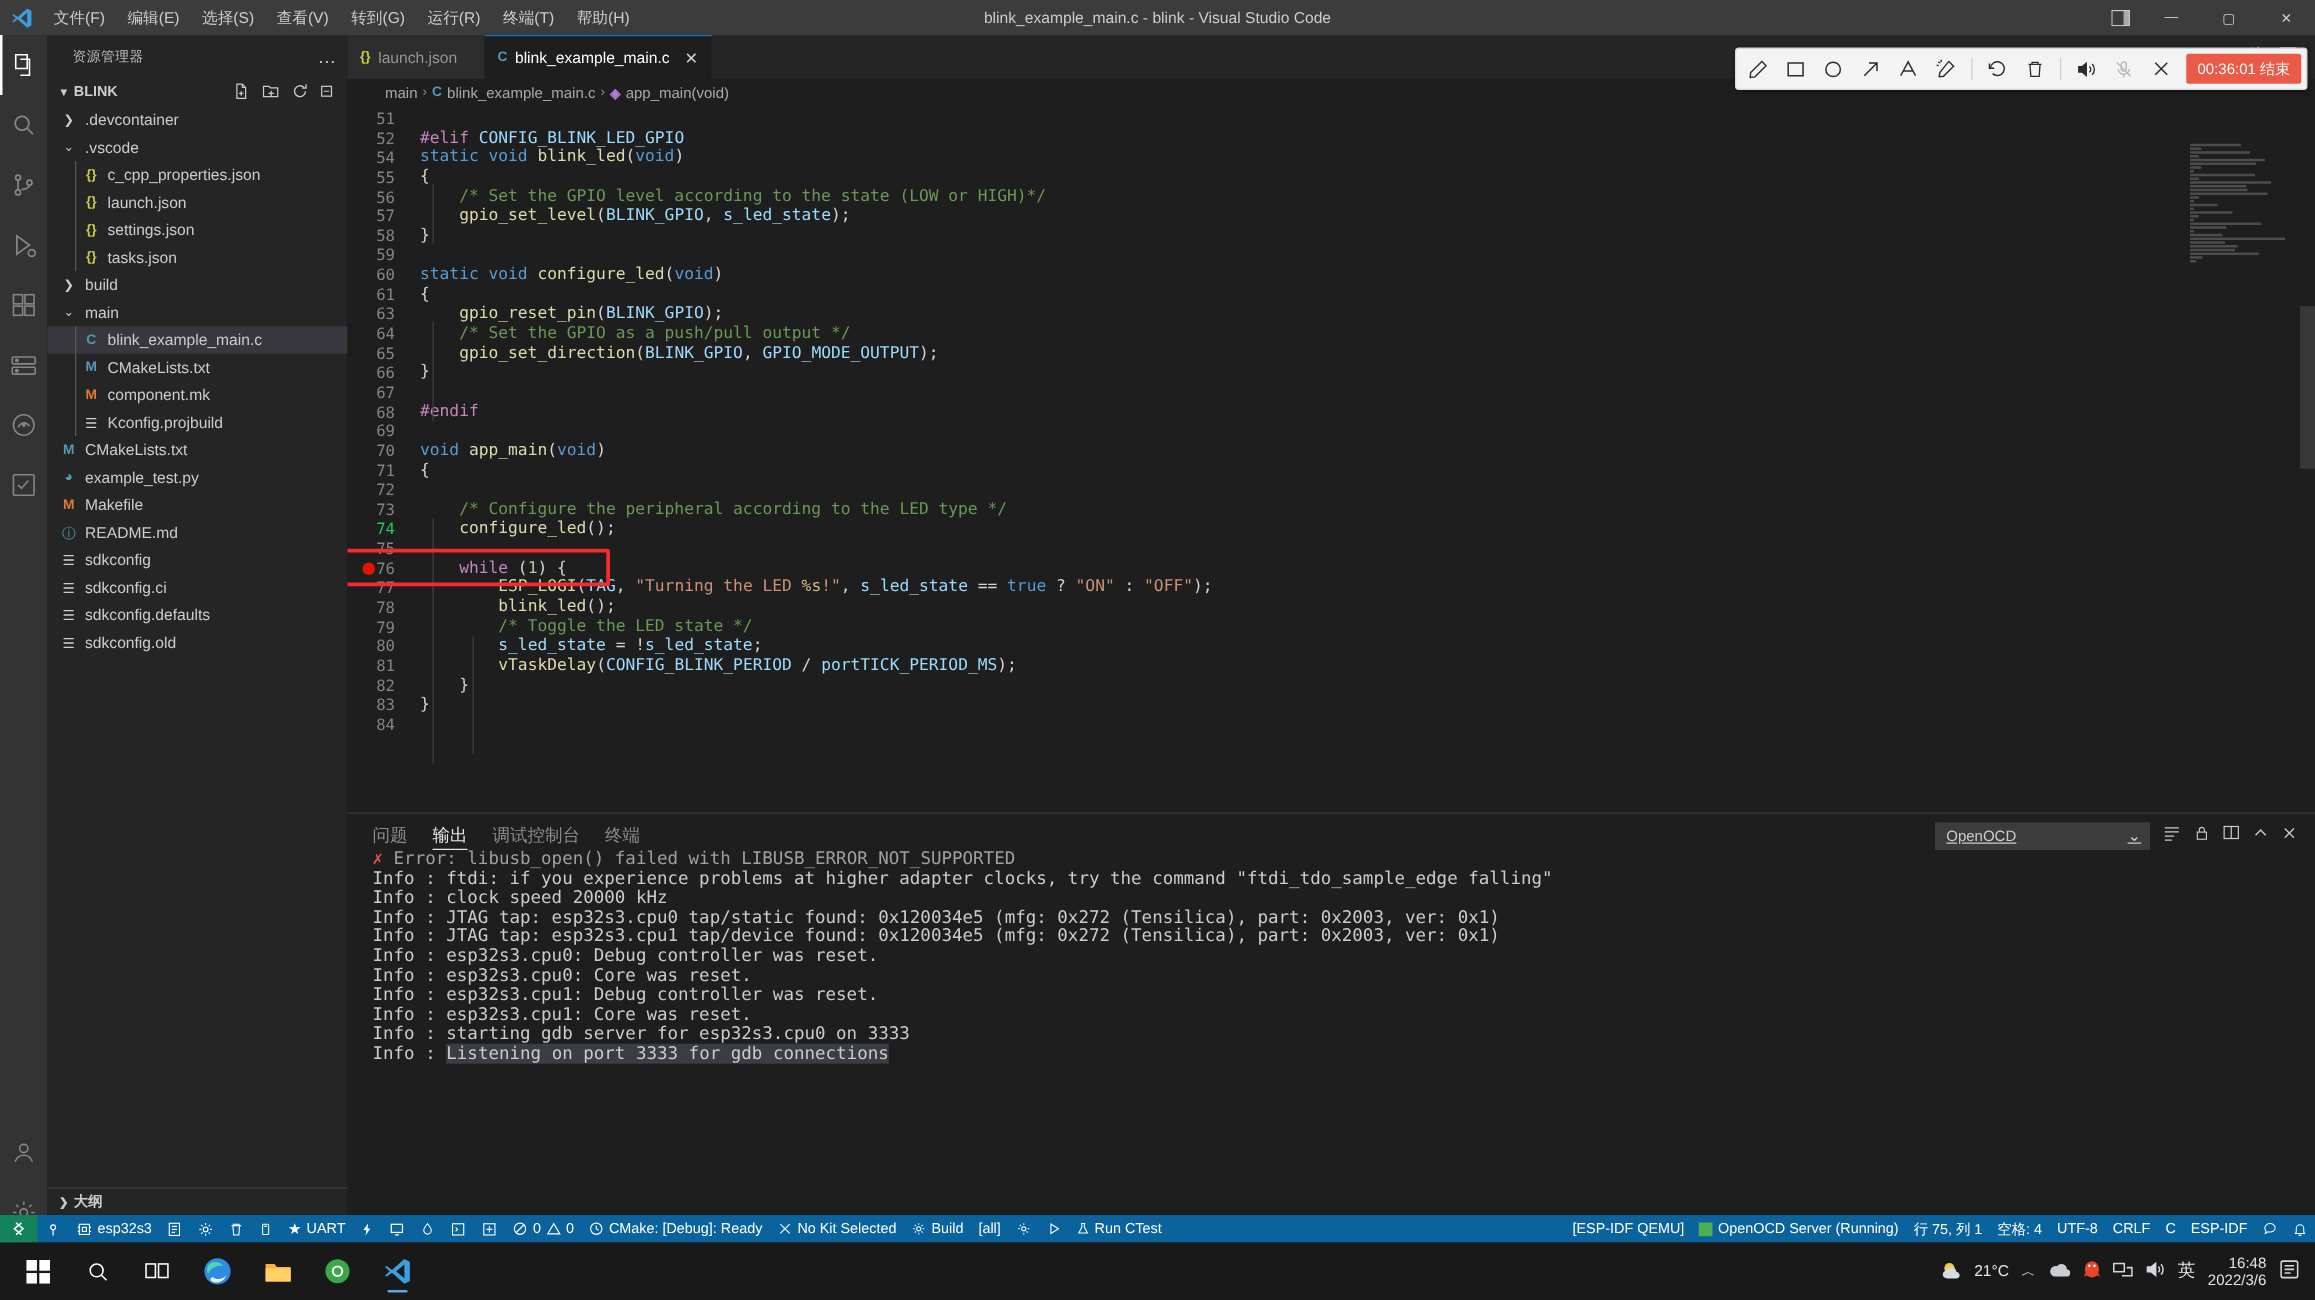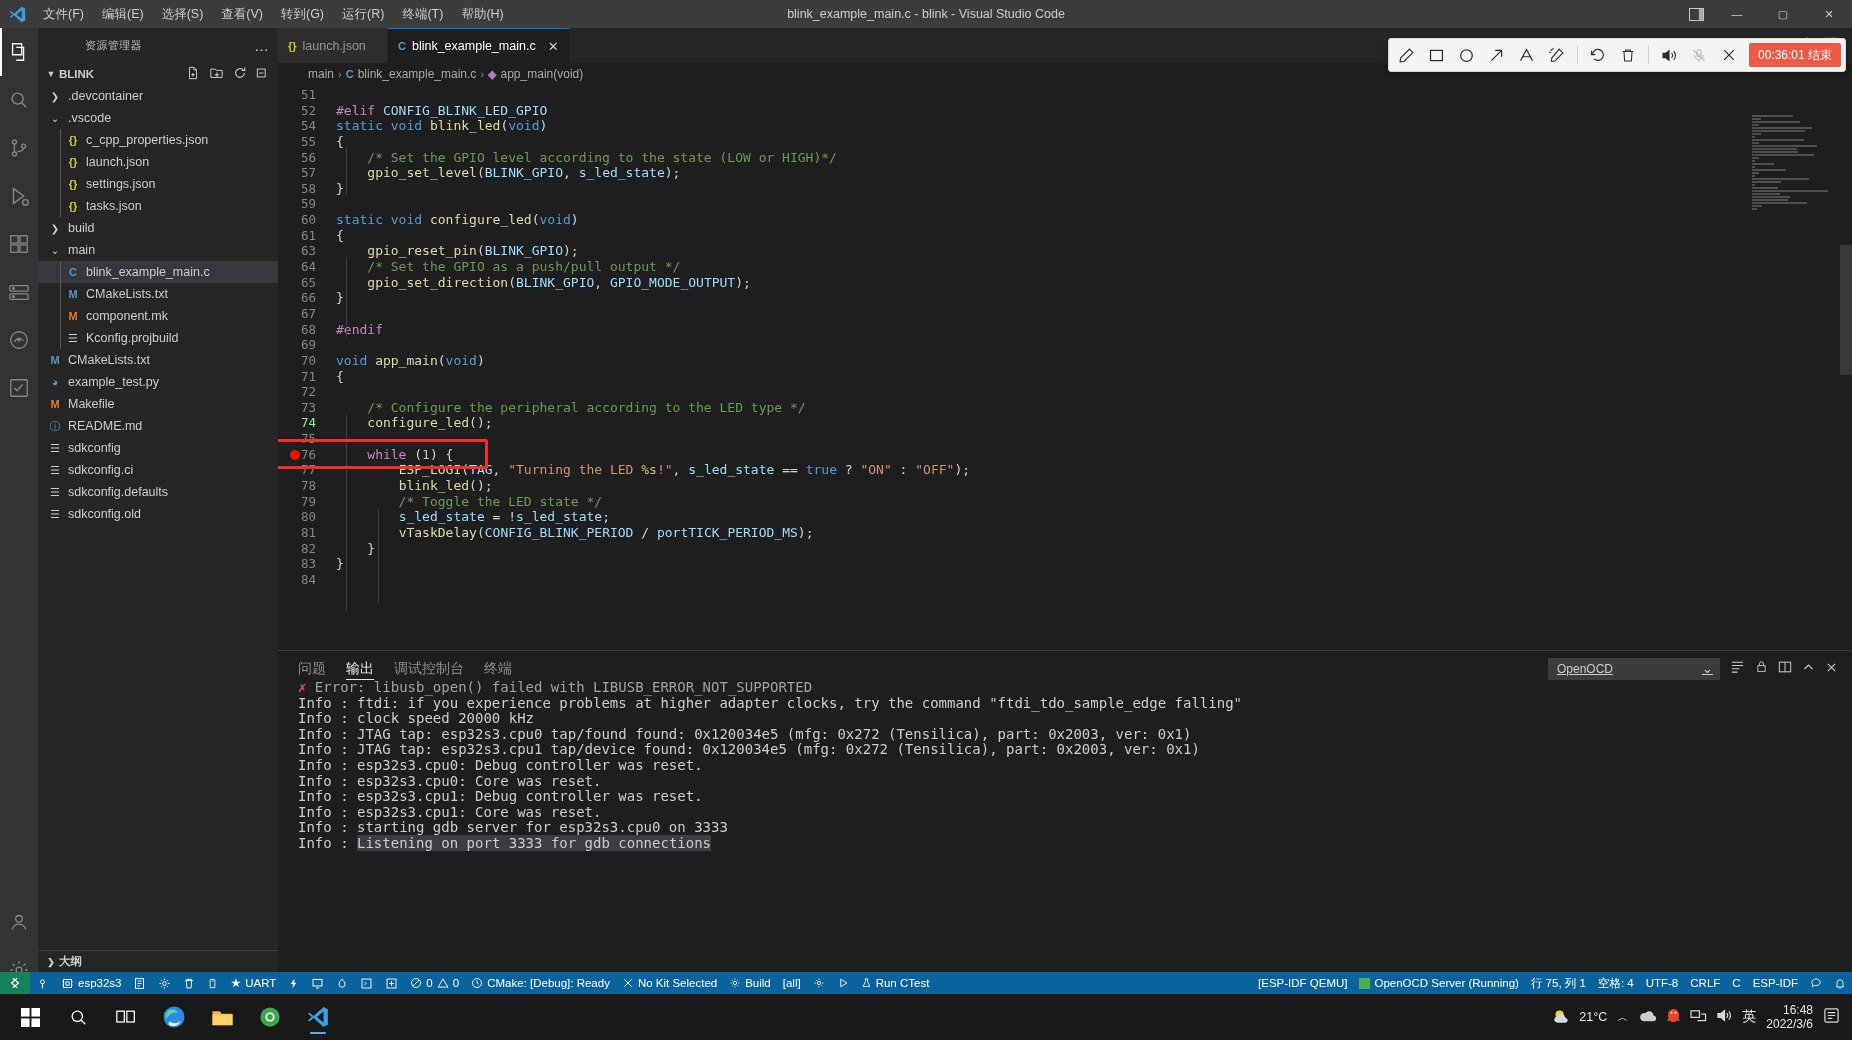--- a/index.html
+++ b/index.html
@@ -45,21 +45,21 @@
   }
   .act-spacer { flex: 1; }
 
   
   .sidebar {
     position: absolute; left: 38px; top: 28px; width: 240px; height: 966px;
     background: #252526; color: #cccccc; font-size: 12.5px;
   }
   .sidebar-title {
     height: 35px; display: flex; align-items: center; justify-content: space-between;
-    padding: 0 8px 0 20px; color: #bbbbbb; font-size: 11px; letter-spacing: .4px; margin-left: 27px;
+    padding: 0 8px 0 20px; color: #bbbbbb; font-size: 11px; letter-spacing: .4px;
   }
   .sidebar-title .dots { color: #cccccc; font-size: 15px; letter-spacing:1px; }
   .tree-section-header {
     height: 22px; display: flex; align-items: center; font-size: 11.5px;
     font-weight: bold; color: #cccccc; padding-left: 5px; position: relative;
   }
   .tree-section-header .hdr-actions {
     position: absolute; right: 8px; display: flex; gap: 9px; color: #cccccc;
   }
   .chev { width: 16px; display: inline-flex; align-items: center; justify-content: center; font-size: 9px; color: #cccccc; }
@@ -100,21 +100,21 @@
     height: 22px; display: flex; align-items: center; gap: 4px; padding-left: 30px;
     font-size: 12px; color: #a9a9a9; background: #1e1e1e;
   }
   .breadcrumb .sep { color: #8c8c8c; font-size: 11px; }
   .bc-ic { font-weight: bold; font-size: 11px; }
 
   .code-wrap { position: relative; height: 565px; overflow: hidden; background: #1e1e1e; }
   .code-lines { position: relative; font-family: "DejaVu Sans Mono", monospace; font-size: 13px; line-height: 15.65px; padding-top: 2px; }
   .cl { display: flex; height: 15.65px; white-space: pre; }
   .gutter { width: 52px; text-align: right; padding-right: 14px; color: #858585; flex: 0 0 52px; font-size: 12.5px; }
-  .gutter.cur { color: #86efac; }
+  .gutter.cur { color: #22c55e; }
   .ctext { padding-left: 6px; color: #d4d4d4; }
   .bp { position: absolute; left: 12px; width: 10px; height: 10px; border-radius: 50%; background: #e51400; }
   .annot-box { position: absolute; border: 3px solid #f42c2c; border-radius: 2px; pointer-events: none; }
   .indent-guide { position: absolute; width: 1px; background: #404040; }
 
   .kw   { color: #c586c0; }
   .kw2  { color: #569cd6; }
   .fn   { color: #dcdcaa; }
   .var  { color: #9cdcfe; }
   .cmt  { color: #6a9955; }
@@ -593,21 +593,21 @@
             <svg width="13" height="13" viewBox="0 0 16 16" fill="none" stroke="#cccccc" stroke-width="1.3">
                 <path d="M3.5 3.5l9 9M12.5 3.5l-9 9"></path>
               </svg>
           </span>
         </div>
       </div>
       <div class="panel-body" id="panel-log" style="margin-top: -6px;">
           <div class="logline log-dim"><span class="log-err-x">✗</span> Error: libusb_open() failed with LIBUSB_ERROR_NOT_SUPPORTED</div>
           <div class="logline">Info : ftdi: if you experience problems at higher adapter clocks, try the command "ftdi_tdo_sample_edge falling"</div>
           <div class="logline">Info : clock speed 20000 kHz</div>
-          <div class="logline">Info : JTAG tap: esp32s3.cpu0 tap/found found: 0x120034e5 (mfg: 0x272 (Tensilica), part: 0x2003, ver: 0x1)</div>
+          <div class="logline">Info : JTAG tap: esp32s3.cpu0 tap/static found: 0x120034e5 (mfg: 0x272 (Tensilica), part: 0x2003, ver: 0x1)</div>
           <div class="logline">Info : JTAG tap: esp32s3.cpu1 tap/device found: 0x120034e5 (mfg: 0x272 (Tensilica), part: 0x2003, ver: 0x1)</div>
           <div class="logline">Info : esp32s3.cpu0: Debug controller was reset.</div>
           <div class="logline">Info : esp32s3.cpu0: Core was reset.</div>
           <div class="logline">Info : esp32s3.cpu1: Debug controller was reset.</div>
           <div class="logline">Info : esp32s3.cpu1: Core was reset.</div>
           <div class="logline">Info : starting gdb server for esp32s3.cpu0 on 3333</div>
           <div class="logline">Info : <span class="hl-sel">Listening on port 3333 for gdb connections</span></div>
         </div>
     </div>
   </div>

